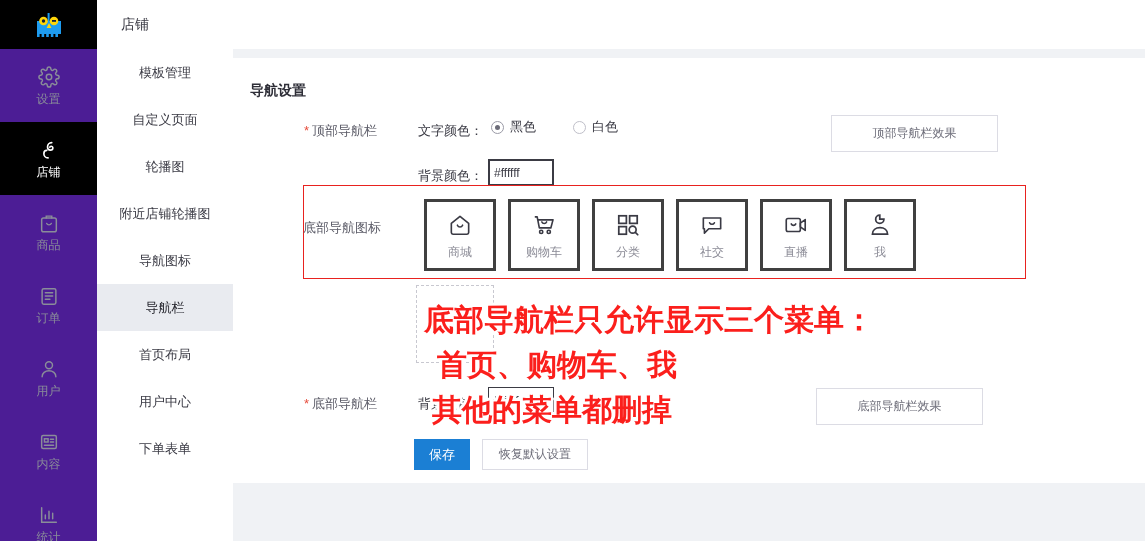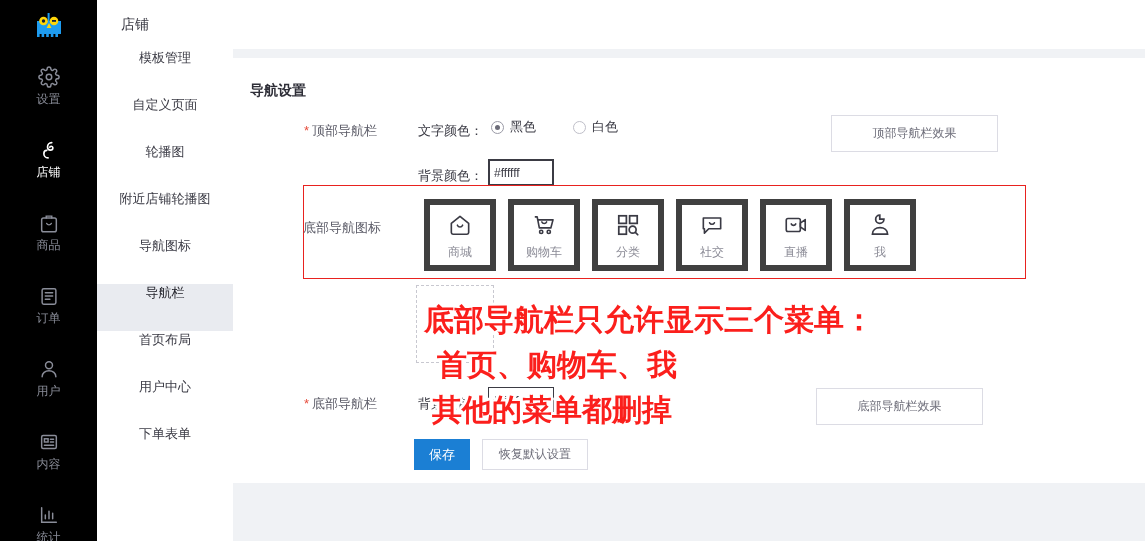--- a/index.html
+++ b/index.html
@@ -8,21 +8,21 @@
     font-family: "Liberation Sans", "DejaVu Sans", sans-serif;
     background: #f0f2f5;
     overflow: hidden;
   }
   #app { position: relative; width: 1145px; height: 541px; }
 
   
   .rail {
     position: absolute; left: 0; top: 0;
     width: 114px; height: 541px;
-    background: #000000;
+    background: #4c1d95;
   }
   .rail-logo {
     height: 49px; width: 97px;
     background: #000;
     display: flex; align-items: center; justify-content: center;
   }
   .rail-item {
     height: 73px; width: 97px;
     display: flex; flex-direction: column;
     align-items: center; justify-content: center;
@@ -37,21 +37,21 @@
 
   
   .submenu {
     position: absolute; left: 97px; top: 0;
     width: 136px; height: 541px;
     background: #ffffff;
   }
   .submenu-head { height: 49px; }
   .sub-item {
     height: 47px;
-    display: flex; align-items: flex-start; justify-content: center;
+    display: flex; align-items: center; justify-content: center;
     font-size: 13px; color: #3a3a44;
     cursor: pointer;
   }
   .sub-item.active { background: #e9ebf0; color: #23232b; }
 
   
   .topbar {
     position: absolute; left: 97px; top: 0;
     width: 1048px; height: 49px;
     background: #ffffff;
@@ -128,21 +128,21 @@
   .redbox {
     position: absolute;
     border: 1.5px solid #e8221f;
     pointer-events: none;
   }
 
   
   .tiles { position: absolute; display: flex; gap: 12px; }
   .tile {
     width: 72px; height: 72px;
-    border: 6px solid #404040;
+    border: 3px solid #404040;
     background: #fff;
     display: flex; flex-direction: column;
     align-items: center; justify-content: center;
     gap: 8px;
     cursor: pointer;
   }
   .tile svg { display: block; }
   .tile-label { font-size: 12px; color: #8b8b96; line-height: 1; }
 
   .dashed-box {

